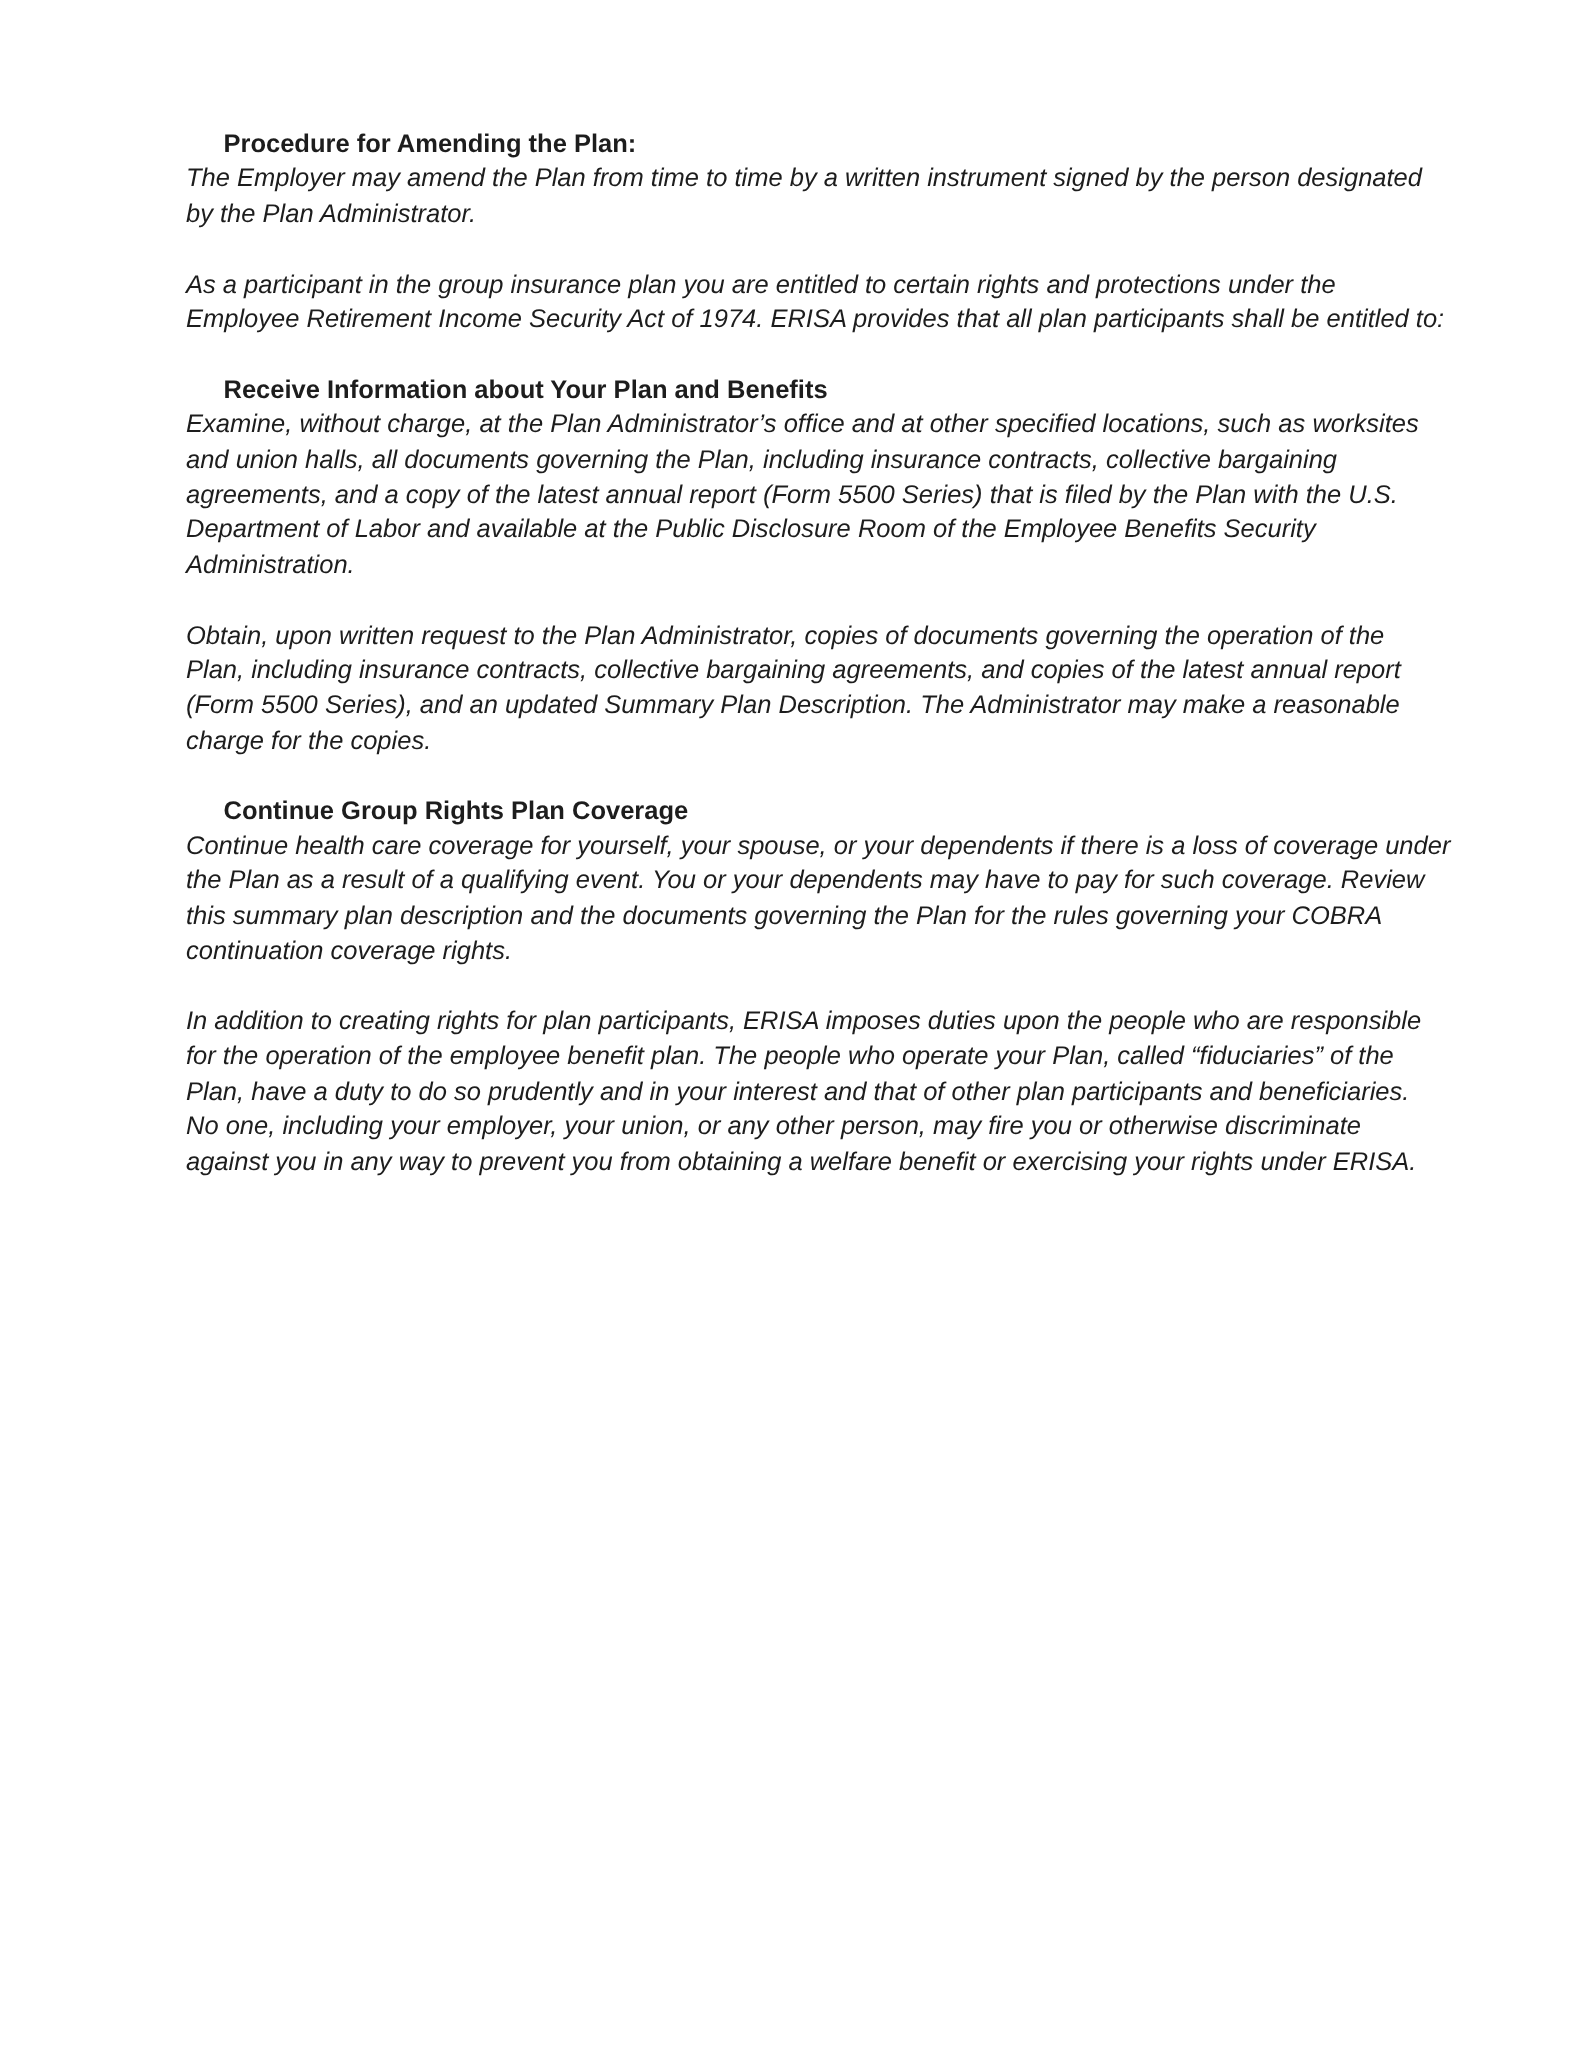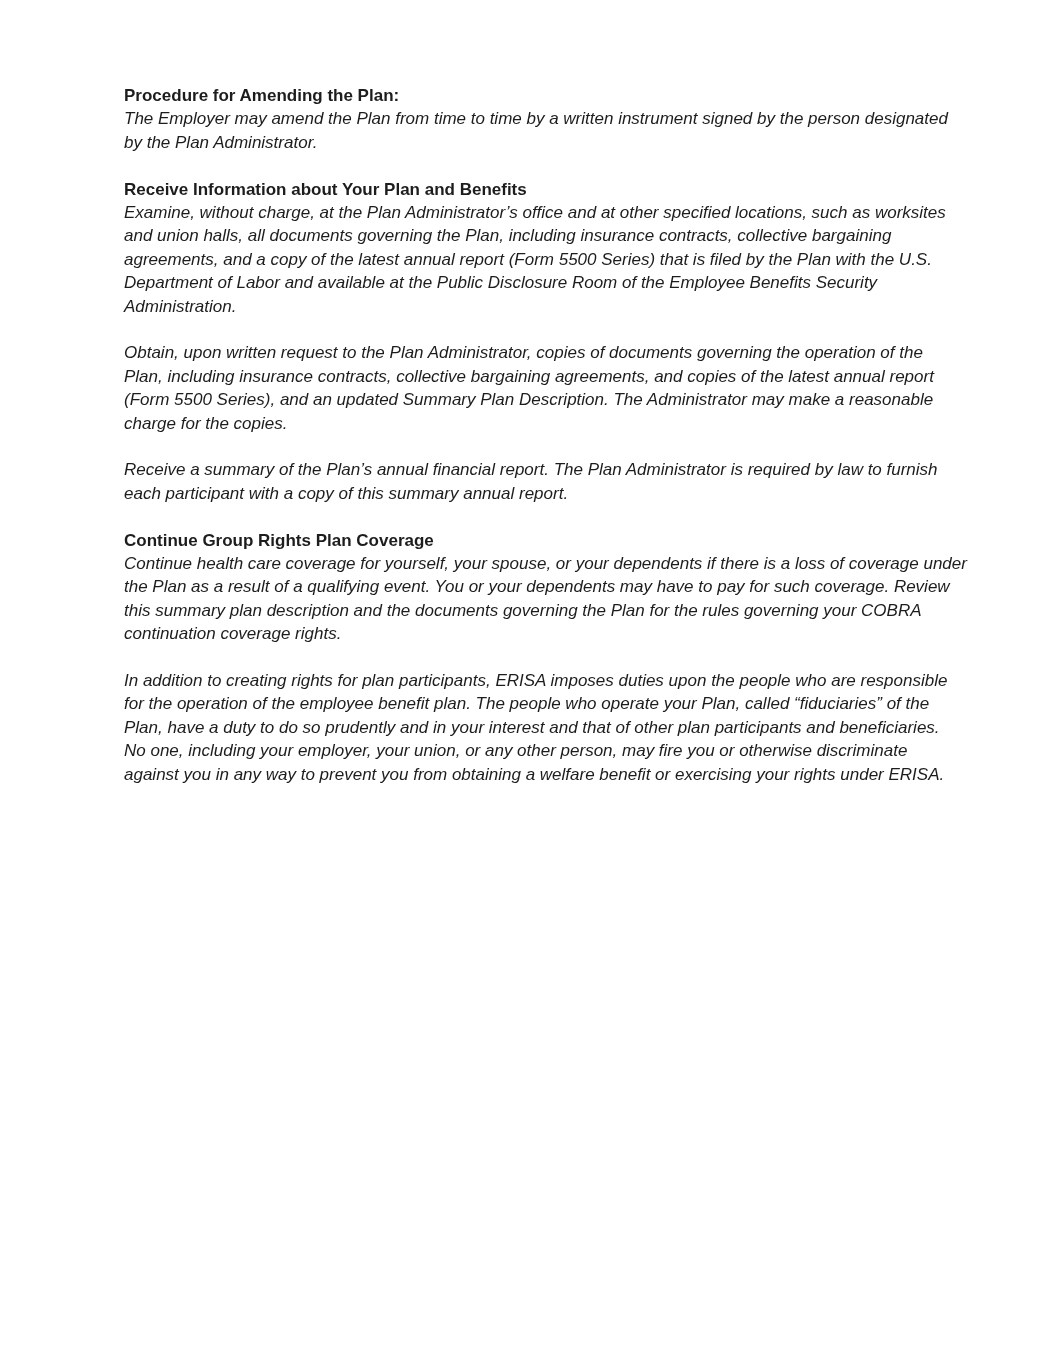--- a/index.html
+++ b/index.html
@@ -29,20 +29,21 @@
     margin-bottom: 0;
   }
   .doc h2, .doc p {
     margin: 0;
     padding: 0;
     font-size: 17px;
     line-height: 23.4px;
   }
   .doc h2 {
     font-weight: 700;
+    margin-left: 25px;
   }
   .doc h2.major {
     font-size: 18.5px;
   }
   .doc p {
     white-space: pre-line;
     font-weight: 400;
     font-style: italic;
   }
 </style>
@@ -52,42 +53,40 @@
 <div class="page">
   <div class="doc">
 
     <section class="block">
       <h2>Procedure for Amending the Plan:</h2>
       <p>The Employer may amend the Plan from time to time by a written instrument signed by the person designated
 by the Plan Administrator.</p>
     </section>
 
     <section class="block">
+      <p>As a participant in the group insurance plan you are entitled to certain rights and protections under the
+Employee Retirement Income Security Act of 1974. ERISA provides that all plan participants shall be entitled to:</p>
     </section>
 
     <section class="block">
       <h2>Receive Information about Your Plan and Benefits</h2>
       <p>Examine, without charge, at the Plan Administrator’s office and at other specified locations, such as worksites
 and union halls, all documents governing the Plan, including insurance contracts, collective bargaining
 agreements, and a copy of the latest annual report (Form 5500 Series) that is filed by the Plan with the U.S.
 Department of Labor and available at the Public Disclosure Room of the Employee Benefits Security
 Administration.</p>
     </section>
 
     <section class="block">
       <p>Obtain, upon written request to the Plan Administrator, copies of documents governing the operation of the
 Plan, including insurance contracts, collective bargaining agreements, and copies of the latest annual report
 (Form 5500 Series), and an updated Summary Plan Description. The Administrator may make a reasonable
 charge for the copies.</p>
     </section>
 
-    <section class="block">
-      <p>Receive a summary of the Plan’s annual financial report. The Plan Administrator is required by law to furnish
-each participant with a copy of this summary annual report.</p>
-    </section>
 
 
     <section class="block">
       <h2>Continue Group Rights Plan Coverage</h2>
       <p>Continue health care coverage for yourself, your spouse, or your dependents if there is a loss of coverage under
 the Plan as a result of a qualifying event. You or your dependents may have to pay for such coverage. Review
 this summary plan description and the documents governing the Plan for the rules governing your COBRA
 continuation coverage rights.</p>
     </section>
 

